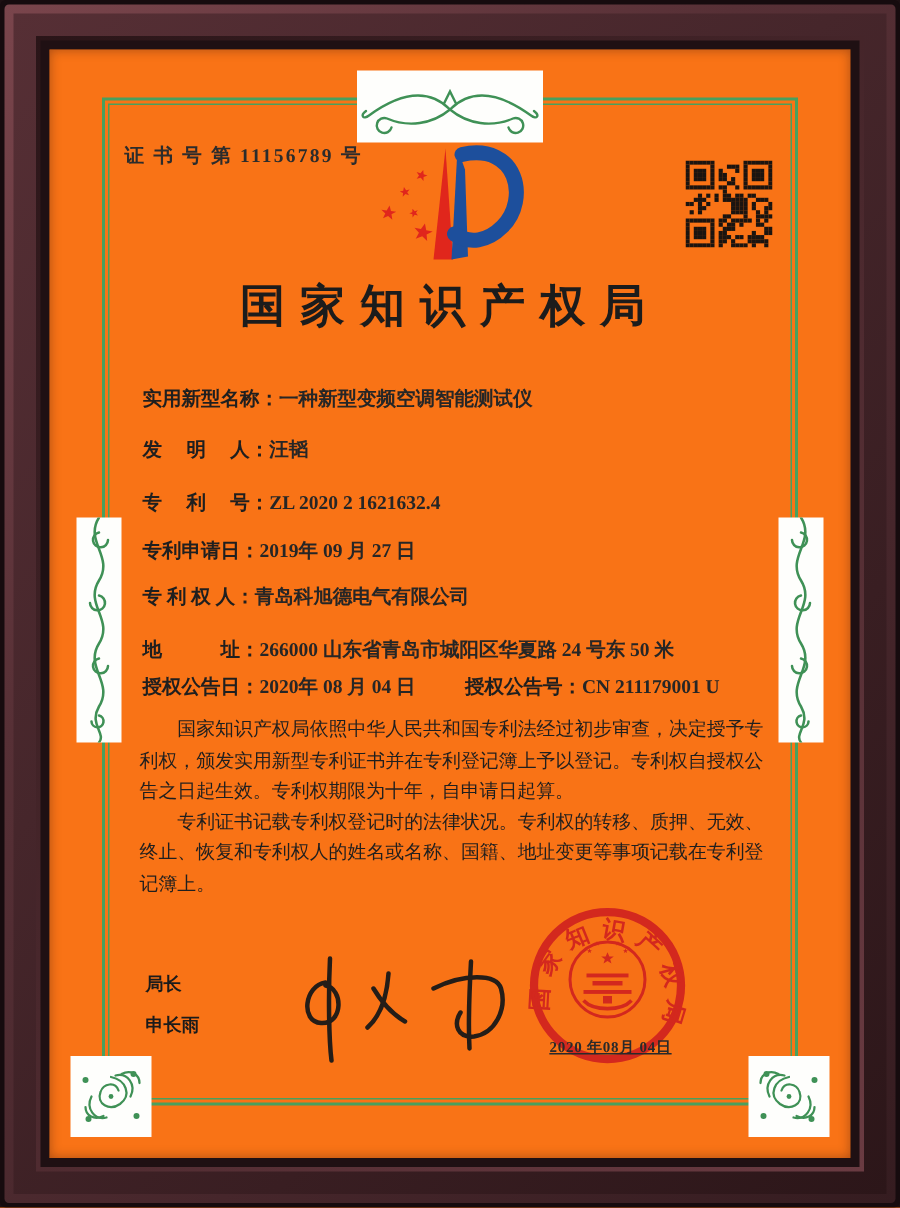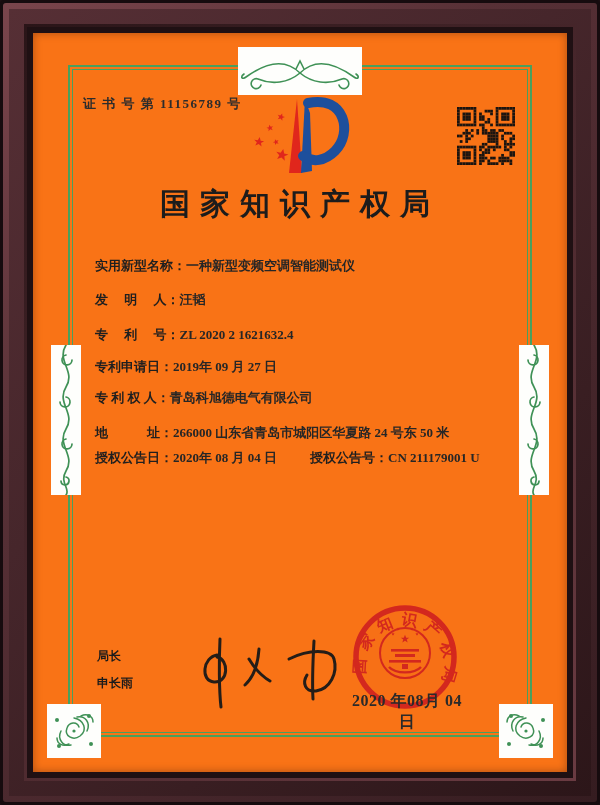--- a/index.html
+++ b/index.html
@@ -22,21 +22,21 @@
   .mask{background:#fefefc;}
   
   .certno{left:50px;top:62px;font-size:13px;letter-spacing:1.5px;color:#2c2c2c;font-weight:600;}
   .title{left:0;right:0;top:151px;text-align:center;font-size:30px;font-weight:700;letter-spacing:10px;color:#1c1c1c;}
   .frow{left:62px;right:58px;font-size:13px;color:#262626;font-weight:600;white-space:nowrap;}
   .frow .flabel{color:#1f1f1f;text-align:center;}
   .pair2{position:absolute;left:215px;top:0;}
   .bodytext{left:60px;right:58px;top:443px;font-size:12.6px;line-height:20.5px;color:#1f1f1f;text-align:justify;}
   .bodytext p{margin:0;text-indent:2em;font-weight:500;}
   .director{left:64px;top:610px;font-size:12px;font-weight:700;color:#1b1b1b;line-height:27px;}
-  .sealdate{left:318px;top:658px;width:112px;font-size:16px;font-weight:600;color:#2a2a2a;letter-spacing:.5px;text-align:center;}
+  .sealdate{left:318px;top:658px;width:112px;font-size:10px;font-weight:600;color:#2a2a2a;letter-spacing:.5px;text-align:center;text-decoration:underline;}
   svg{display:block;}
 </style>
 </head>
 <body>
 
 <div class="abs f-outer"></div>
 <div class="abs f-hi"></div>
 <div class="abs f-main"></div>
 <div class="abs f-groove"></div>
 <div class="abs f-lip"></div>
@@ -384,20 +384,24 @@
   <div class="abs frow" style="top:391px;">
     <span class="flabel">地　　　址：</span><span>266000 山东省青岛市城阳区华夏路 24 号东 50 米</span>
   </div>
   <div class="abs frow" style="top:416px;">
     <span class="flabel">授权公告日：</span><span>2020年 08 月 04 日</span>
     <span class="pair2">
       <span class="flabel">授权公告号：</span><span>CN 211179001 U</span>
     </span>
   </div>
 
+  <div class="abs bodytext">
+    <p>国家知识产权局依照中华人民共和国专利法经过初步审查，决定授予专利权，颁发实用新型专利证书并在专利登记簿上予以登记。专利权自授权公告之日起生效。专利权期限为十年，自申请日起算。</p>
+    <p>专利证书记载专利权登记时的法律状况。专利权的转移、质押、无效、终止、恢复和专利权人的姓名或名称、国籍、地址变更等事项记载在专利登记簿上。</p>
+  </div>
 
   <div class="abs director">
     <div>局长</div>
     <div>申长雨</div>
   </div>
 
   <div class="abs" style="left:150px;top:588px;width:175px;height:95px;">
     <svg width="175" height="95" viewBox="0 0 175 95">
       <g stroke="#241d18" stroke-width="3" fill="none" stroke-linecap="round" stroke-linejoin="round">
         <path d="M34,34 C20,36 17,60 31,61 C46,62 46,38 34,36"></path>

